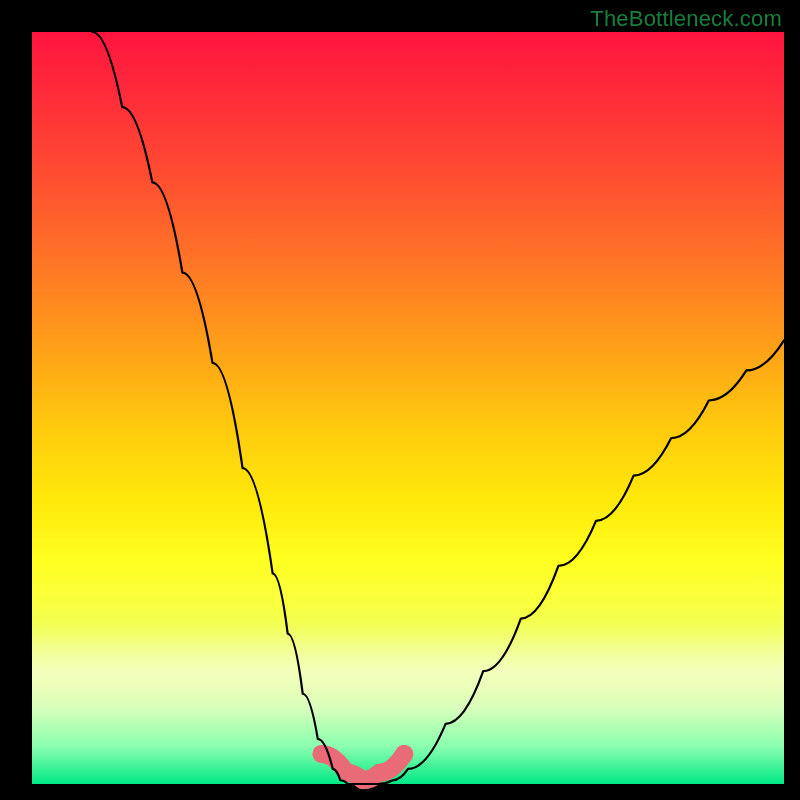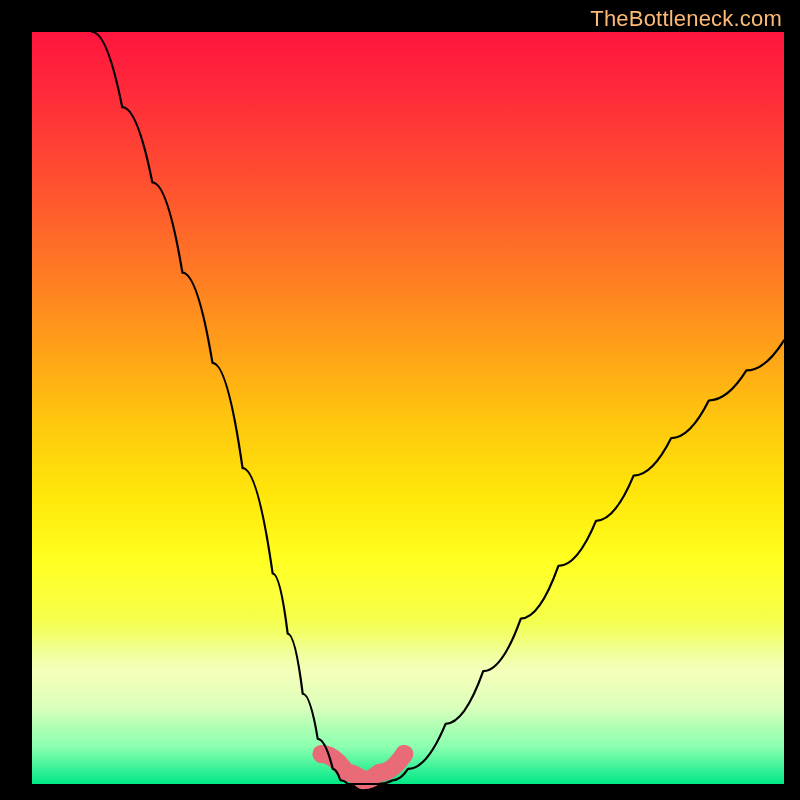--- a/index.html
+++ b/index.html
@@ -52,21 +52,21 @@
       rgba(255,255,200,0) 0%,
       rgba(255,255,210,0.55) 50%,
       rgba(255,255,200,0) 100%
     );
     pointer-events: none;
   }
   .watermark {
     position: absolute;
     top: 6px;
     right: 18px;
-    color: #fdba74;
+    color: #15803d;
     font-size: 22px;
     letter-spacing: 0.2px;
   }
   svg.curve {
     position: absolute;
     inset: 0;
     width: 100%;
     height: 100%;
     overflow: visible;
   }

